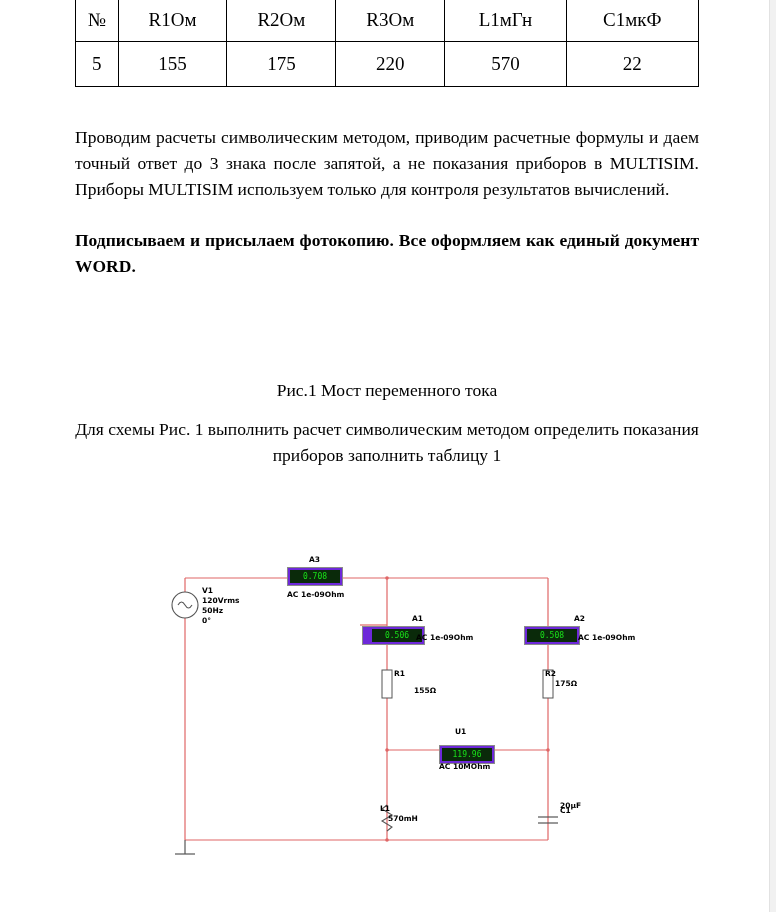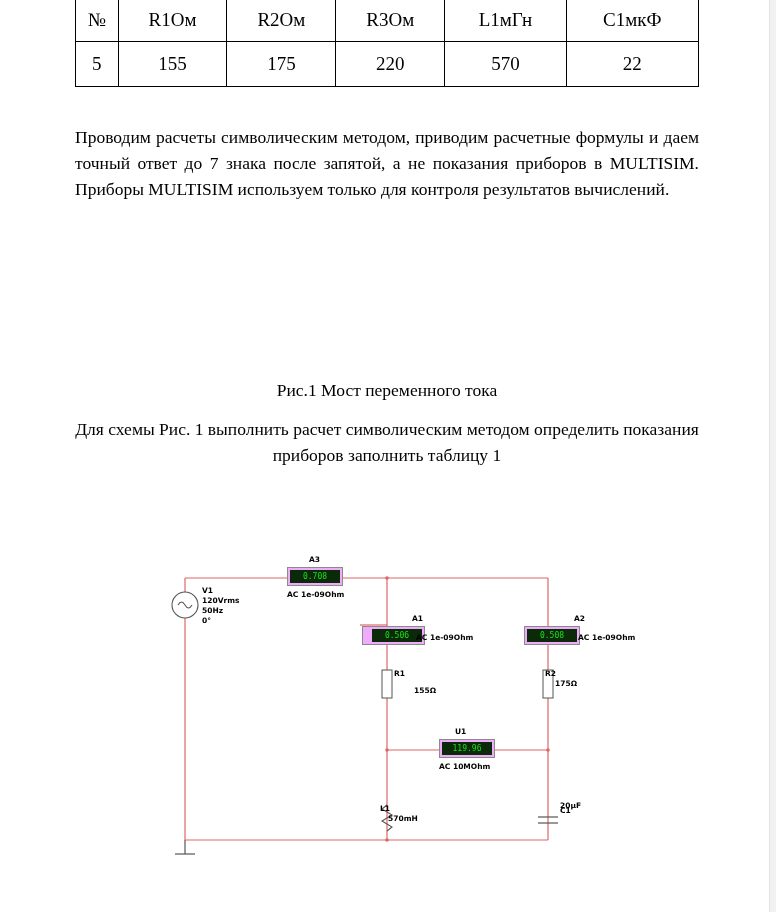--- a/index.html
+++ b/index.html
@@ -93,21 +93,21 @@
     position: absolute;
     font-family: "DejaVu Sans", sans-serif;
     font-size: 7.5px;
     font-weight: bold;
     color: #000000;
     white-space: nowrap;
     line-height: 9.5px;
   }
   .meter {
     position: absolute;
-    background: #f0abfc;
+    background: #6d28d9;
     border: 1px solid #8a8a8a;
     padding: 2px;
   }
   .meter .screen {
     background: #0a2a0a;
     color: #19e019;
     font-family: "DejaVu Sans Mono", monospace;
     font-size: 8px;
     text-align: center;
     padding: 2px 4px;
@@ -135,21 +135,22 @@
       <td>5</td>
       <td>155</td>
       <td>175</td>
       <td>220</td>
       <td>570</td>
       <td>22</td>
     </tr>
   </tbody>
     </table>
 
-  <div class="para p1">Проводим расчеты символическим методом, приводим расчетные формулы и даем точный ответ до 7 знака после запятой, а не показания приборов в MULTISIM. Приборы MULTISIM используем только для контроля результатов вычислений.</div>
+  <div class="para p1">Проводим расчеты символическим методом, приводим расчетные формулы и даем точный ответ до 3 знака после запятой, а не показания приборов в MULTISIM. Приборы MULTISIM используем только для контроля результатов вычислений.</div>
+  <div class="para p2">Подписываем и присылаем фотокопию. Все оформляем как единый документ WORD.</div>
 
   <div class="caption c1">Рис.1 Мост переменного тока</div>
   <div class="caption c2">Для схемы Рис. 1 выполнить расчет символическим методом определить показания приборов заполнить таблицу 1</div>
 
   <div class="circuit">
     <svg width="520" height="340" viewBox="0 0 520 340">
       <g stroke="#e06666" stroke-width="1.2" fill="none">
 
         <path d="M35 38 L140 38"></path>
         <path d="M190 38 L237 38"></path>
@@ -229,21 +230,21 @@
     </div>
     <div class="lbl" style="left:428px; top:93px;">AC  1e-09Ohm</div>
 
     <div class="lbl" style="left:244px; top:129px;text-align:center;">R1</div>
     <div class="lbl" style="left:244px; top:146px;padding-left:20px;">155Ω</div>
 
     <div class="lbl" style="left:383px; top:129px;margin-left:12px;">R2</div>
     <div class="lbl" style="left:405px; top:139px;">175Ω</div>
 
     <div class="lbl" style="left:305px; top:187px;">U1</div>
-    <div class="meter" style="left:289px; top:199px; width:50px;">
+    <div class="meter" style="left:289px; top:205px; width:50px;">
       <div class="screen">119.96</div>
     </div>
     <div class="lbl" style="left:289px; top:222px;">AC  10MOhm</div>
 
     <div class="lbl" style="left:230px; top:264px;">L1</div>
     <div class="lbl" style="left:238px; top:274px;">570mH</div>
 
     <div class="lbl" style="left:410px; top:266px;">C1</div>
     <div class="lbl" style="left:410px; top:261px;">20µF</div>
   </div>

